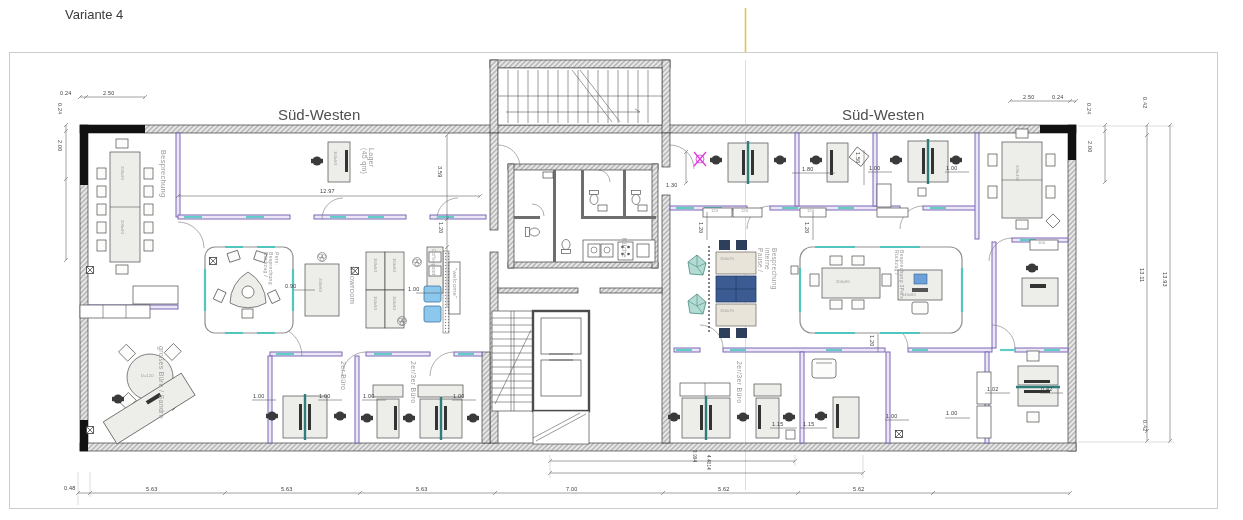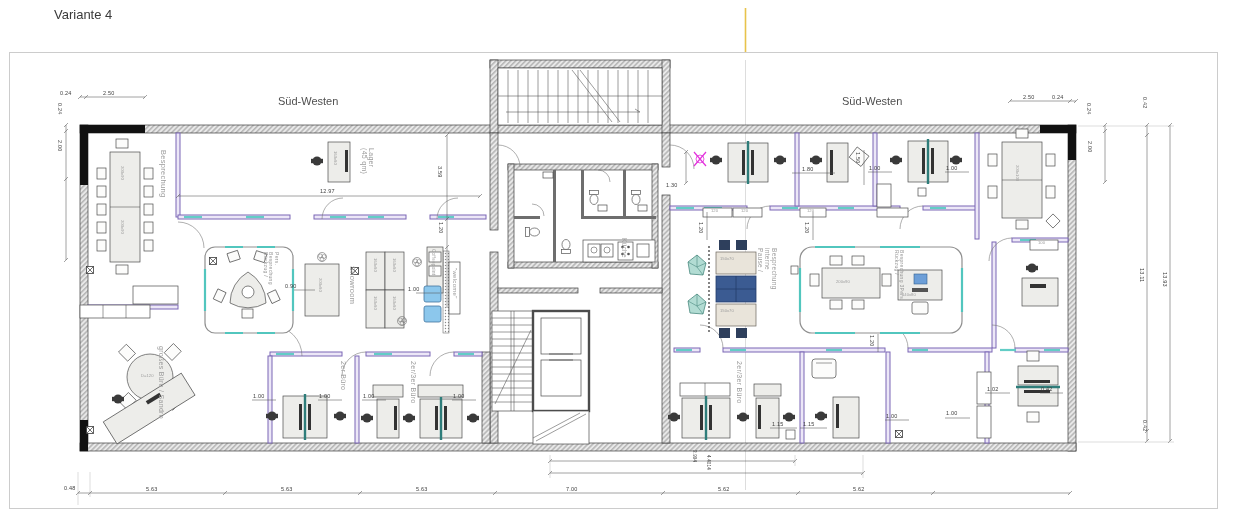--- a/index.html
+++ b/index.html
@@ -1,21 +1,21 @@
 <!DOCTYPE html>
 <html><head>
 <meta charset="utf-8">
 <style>
   html,body{margin:0;padding:0;background:#fff;}
   #stage{position:relative;width:1243px;height:520px;background:#fff;overflow:hidden;
          font-family:"Liberation Sans",sans-serif;}
   svg{position:absolute;left:0;top:0;}
   .lbl{position:absolute;white-space:pre;line-height:1.1;color:#8e8e8e;pointer-events:none;}
   .title{font-size:13px;color:#3a3a3a;}
-  .sw{font-size:11px;color:#4f4f4f;}
+  .sw{font-size:15px;color:#4f4f4f;margin-top:12px;}
   .room{font-size:7.5px;color:#9a9a9a;letter-spacing:.3px;}
   .dim{font-size:5.5px;color:#3e3e3e;letter-spacing:.2px;}
   .tiny{font-size:4.2px;color:#a0a0a0;}
   .v{writing-mode:vertical-rl;}
   .vlr{writing-mode:vertical-lr;}
   
   .f{fill:#ededea;stroke:#4c4c4c;stroke-width:.7;}
   .w{fill:#ffffff;stroke:#4c4c4c;stroke-width:.7;}
   .c{fill:#fcfcfb;stroke:#4c4c4c;stroke-width:.7;}
   .pw{fill:#ece7f7;stroke:#7b66b5;stroke-width:1;}
@@ -477,21 +477,21 @@
   <path d="M707,212 V240 M813,212 V240 M878,334 V352 M864,150 V185"></path>
   <path d="M294,290 H315 M416,293 H440"></path>
   <path d="M252,400 H276 M318,400 H342 M362,400 H386 M452,400 H476"></path>
   <path d="M868,172 H892 M945,172 H969 M792,173 H835"></path>
   <path d="M770,428 H797 M800,428 H827"></path>
   <path d="M985,393 H1010 M1040,393 H1063 M945,418 H970 M885,420 H909"></path>
 </g>
 </svg>
 
 <div>
-  <div class="lbl title" style="left:54px;top:8px">Variante 4</div>
+  <div class="lbl title" style="left:65px;top:8px">Variante 4</div>
   <div class="lbl sw" style="left:278px;top:95px">Süd-Westen</div>
   <div class="lbl sw" style="left:842px;top:95px">Süd-Westen</div>
 
   <div class="lbl room v" style="left:159px;top:150px">Besprechung</div>
   <div class="lbl room v" style="left:360px;top:148px;font-size:7px">Lager
 (45 qm)</div>
   <div class="lbl room v" style="left:348px;top:266px">Showroom</div>
   <div class="lbl room vlr" style="left:262px;top:252px;font-size:5px">Rückzug /
 Besprechung
 Pers.</div>

